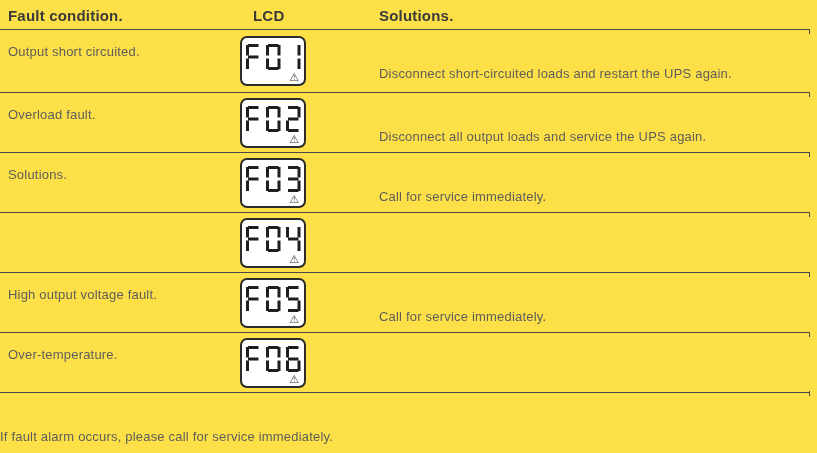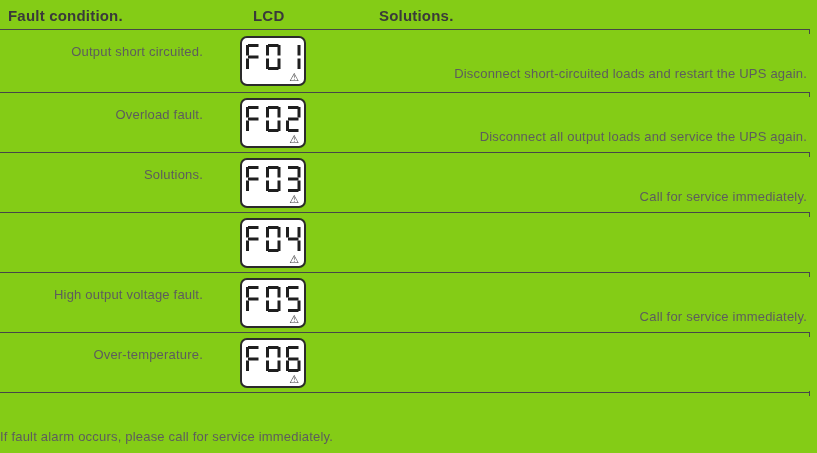--- a/index.html
+++ b/index.html
@@ -3,35 +3,35 @@
 <meta charset="utf-8">
 <style>
   * { margin: 0; padding: 0; box-sizing: border-box; }
   html, body { background: #ffffff; }
   body {
     font-family: "Liberation Sans", sans-serif;
     width: 817px; height: 453px;
     position: relative;
     overflow: hidden;
   }
-  .page { position: absolute; inset: 0; background: #84cc16; }
+  .page { position: absolute; inset: 0; background: #fde047; }
 
   .table { position: absolute; left: 0; top: 0; width: 810px; }
 
   .thead { position: relative; height: 29px; }
   .th {
     position: absolute; top: 7px;
     font-size: 15px; font-weight: bold;
     color: #3a3a3a; letter-spacing: 0.2px;
   }
   .th-fault { left: 8px; }
   .th-lcd { left: 253px; }
   .th-sol { left: 379px; }
 
-  .tbody { position: relative; border-bottom: 1.5px solid #474747; text-align: right; }
+  .tbody { position: relative; border-bottom: 1.5px solid #474747; }
   .row {
     position: relative;
     height: 60px;
     border-top: 1.5px solid #474747;
   }
   .row:first-child { height: 63px; }
   
   .row::after {
     content: ""; position: absolute; right: 0; top: -1.5px;
     width: 1.5px; height: 5px; background: #474747;

